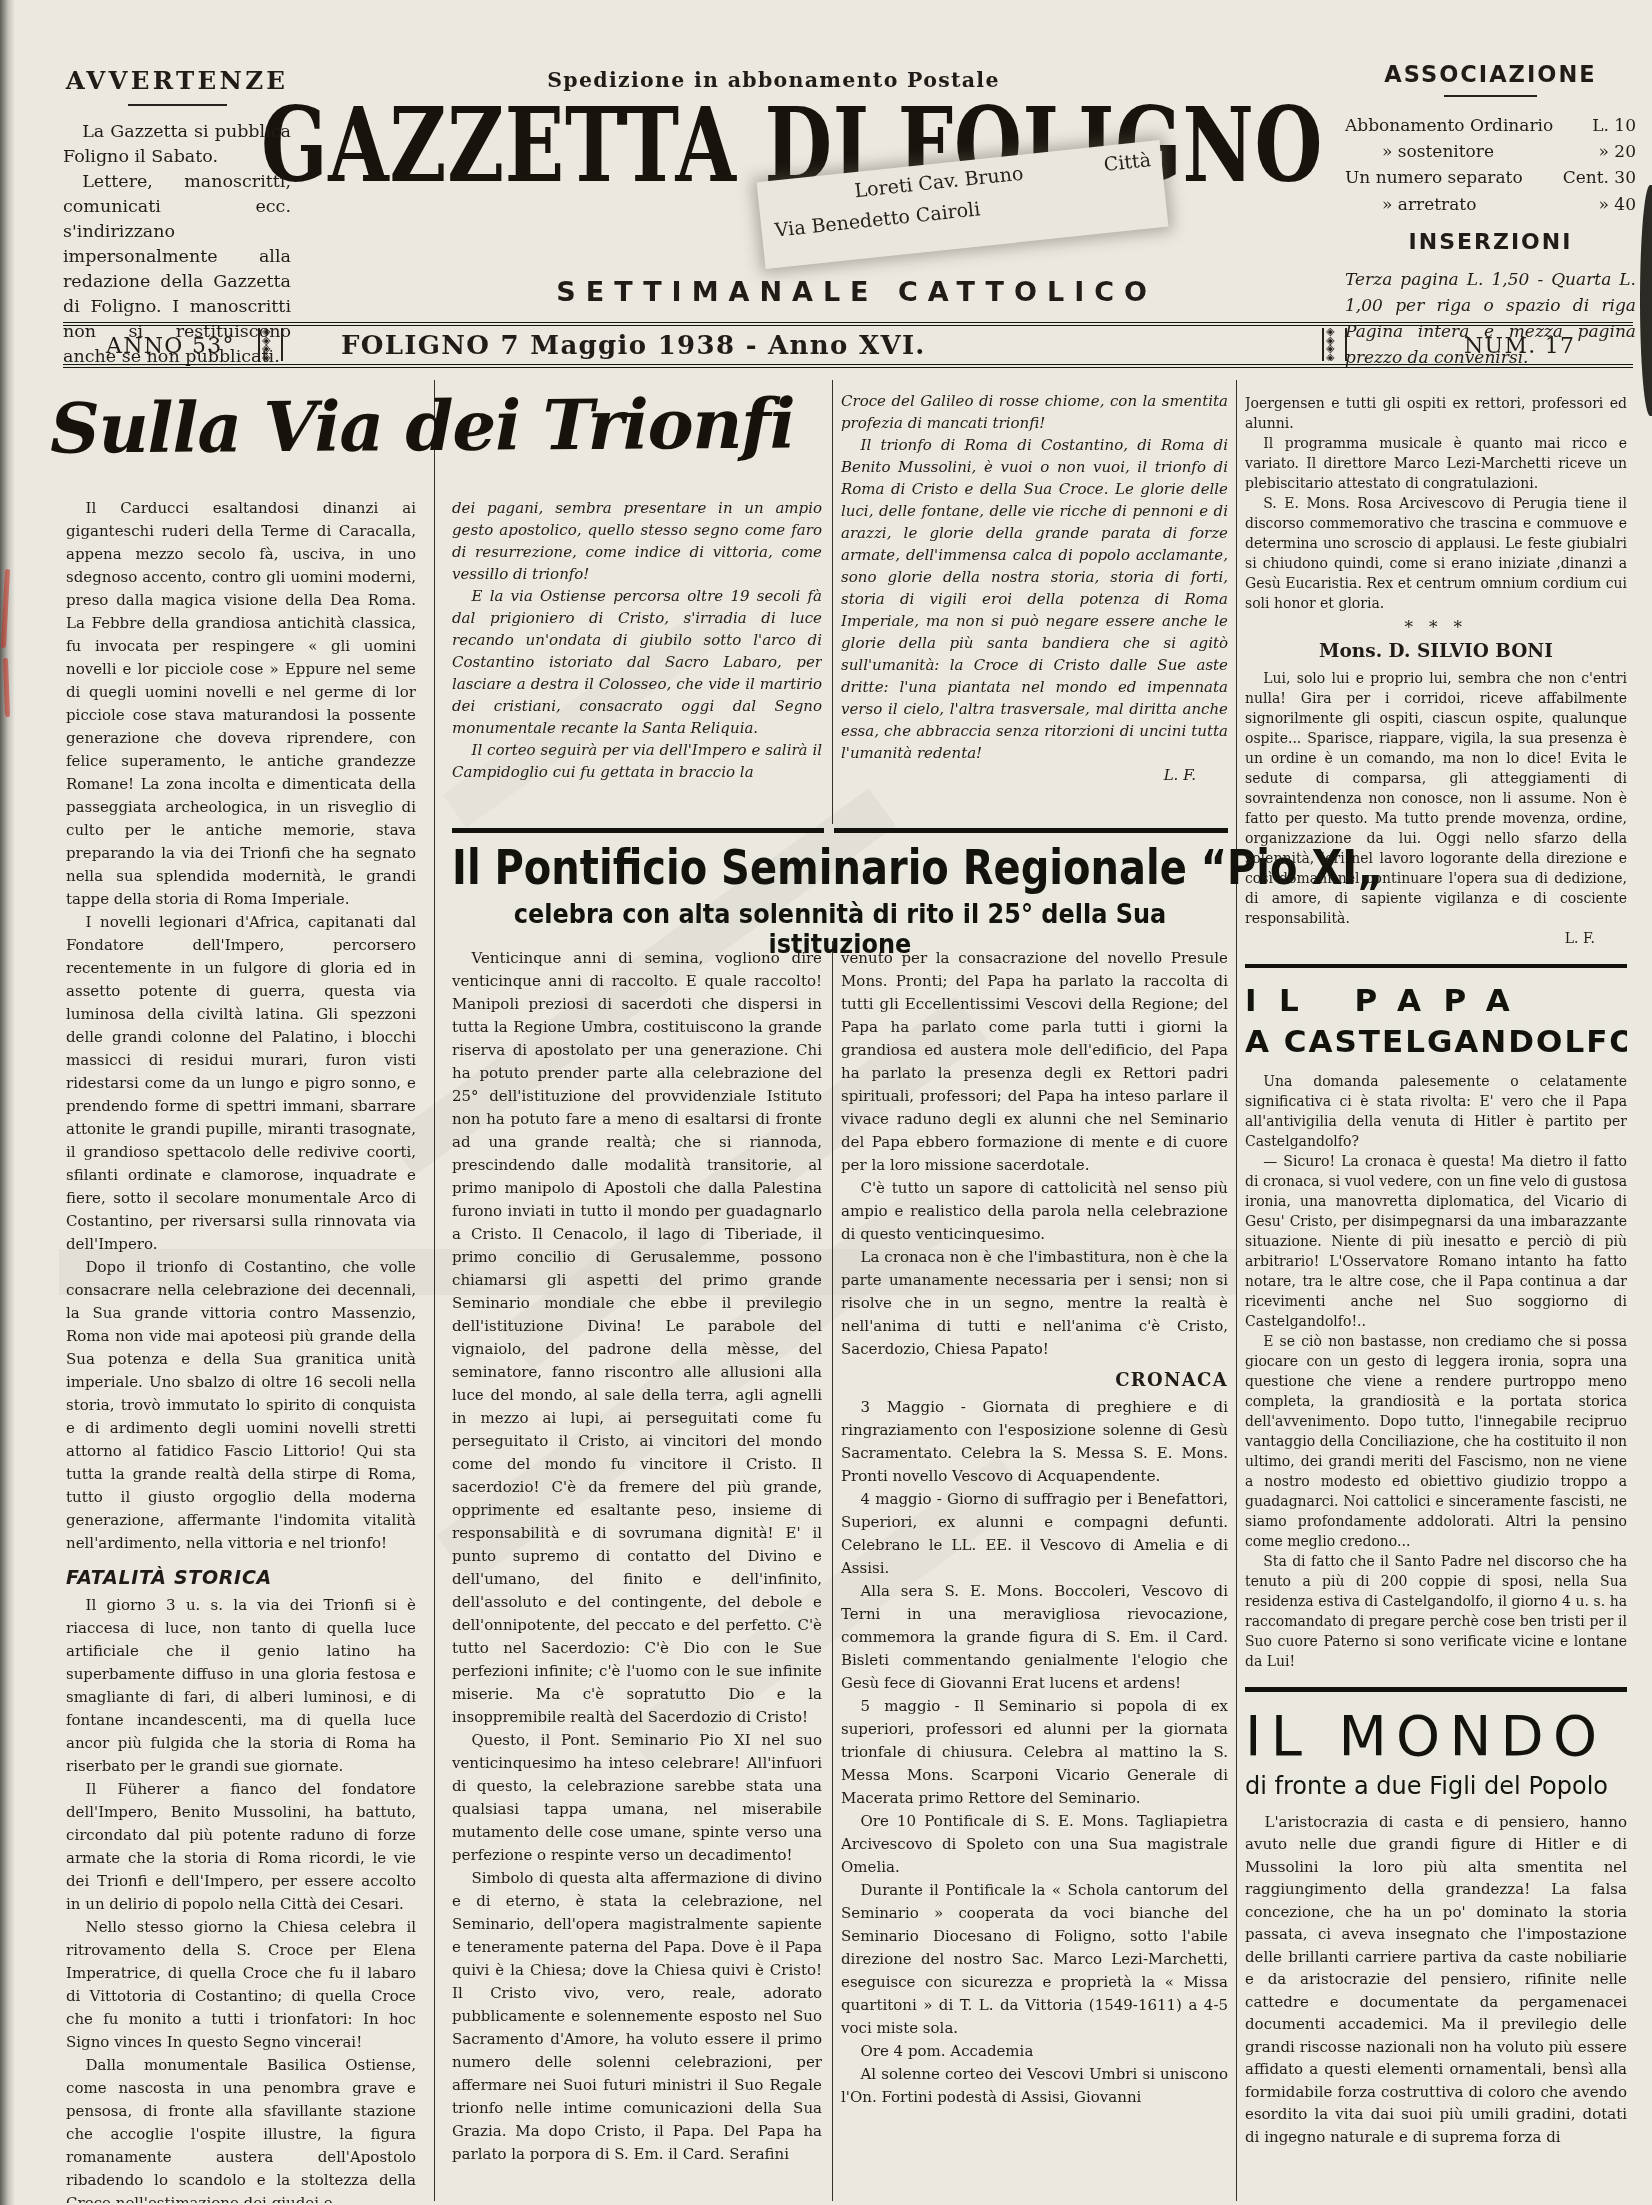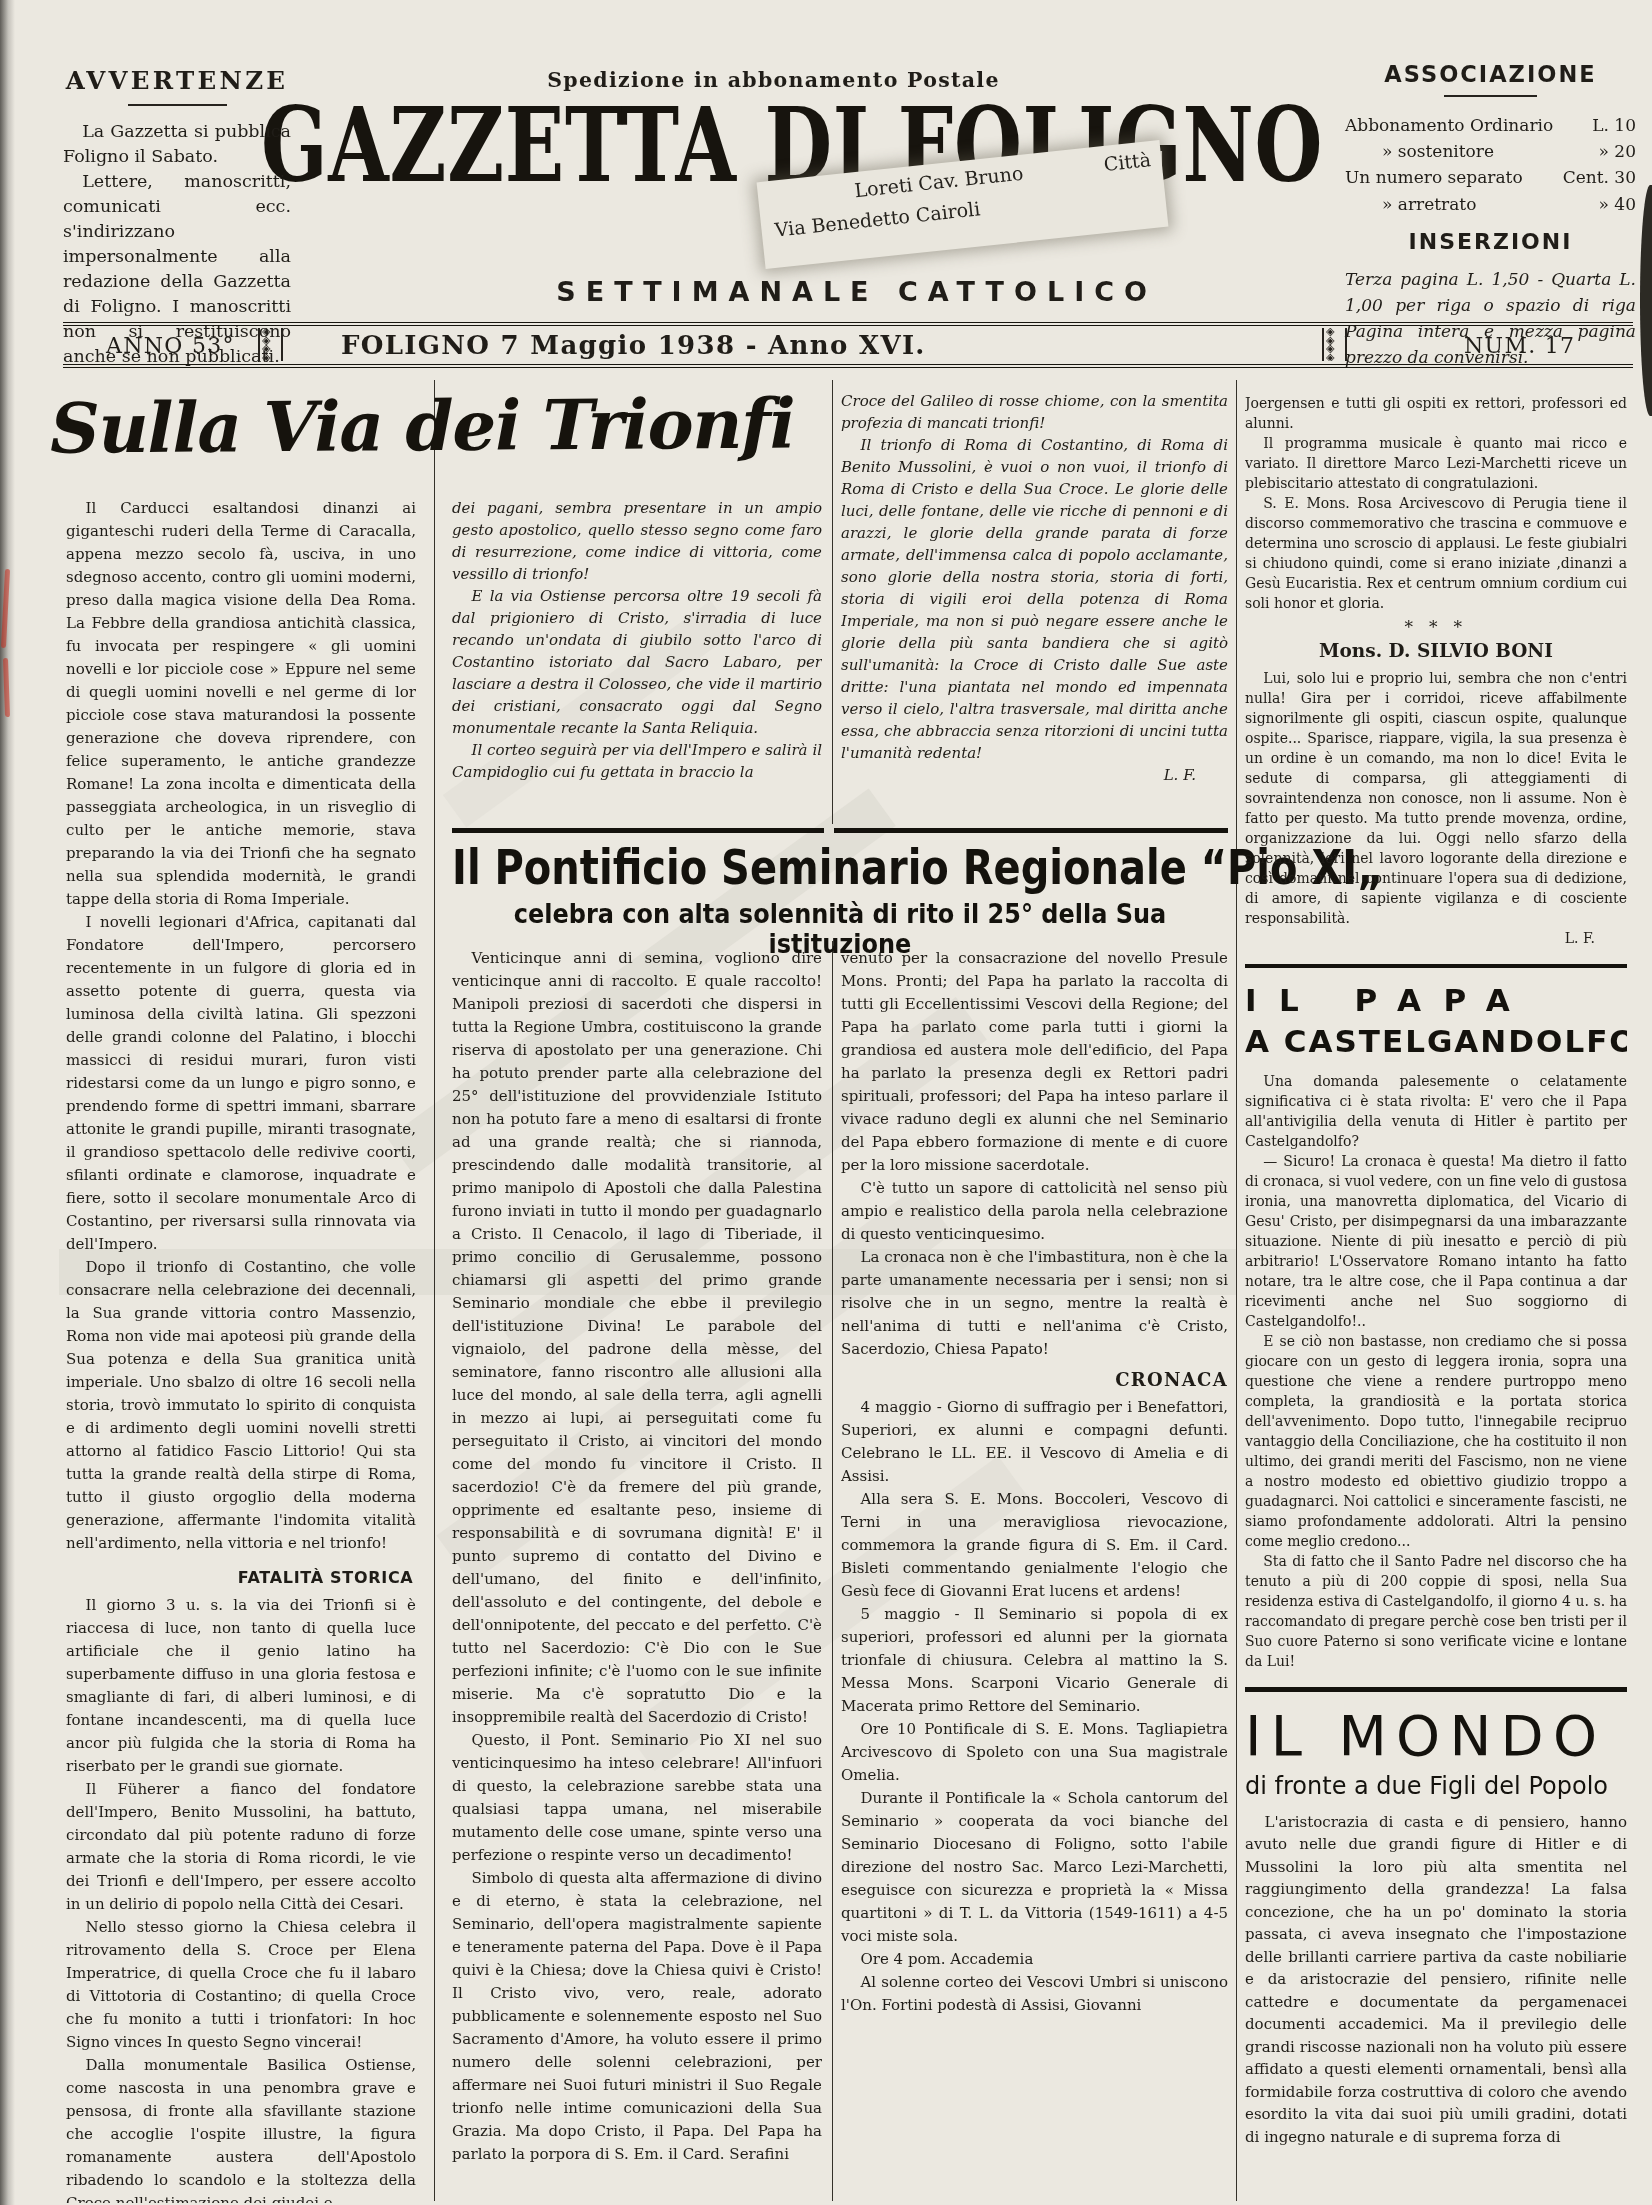--- a/index.html
+++ b/index.html
@@ -62,22 +62,22 @@
   
   .vrule{position:absolute;width:1.3px;background:#34312a;z-index:2;}
   .hrule{position:absolute;height:4.6px;background:#14120d;z-index:3;}
   
   .col{position:absolute;text-align:justify;color:#1f1c17;z-index:3;}
   .col p{margin:0;text-indent:1.3em;}
   .col p.noind{text-indent:0;}
   .script-head{position:absolute;left:50px;top:385px;width:777px;white-space:nowrap;
     font-style:italic;font-weight:bold;font-size:69px;letter-spacing:-1.3px;color:#16130d;
     transform:rotate(-0.4deg);z-index:3;}
-  .subhead-it{font-family:"DejaVu Sans",sans-serif;font-weight:bold;
-    font-size:16px;text-align:right;text-indent:0 !important;margin:10.6px 2.6px 5.3px 0 !important;letter-spacing:0.7px;}
+  .subhead-it{font-family:"DejaVu Sans",sans-serif;font-style:italic;font-weight:bold;
+    font-size:19px;text-indent:0 !important;margin:10.6px 2.6px 5.3px 0 !important;letter-spacing:0.7px;}
   .sign{text-align:right;padding-right:32px;text-indent:0 !important;}
   .sem-head{position:absolute;left:452px;top:840px;width:776px;text-align:center;z-index:3;
     font-family:"DejaVu Sans",sans-serif;color:#14120d;}
   .sem-head .h1{font-size:40px;font-weight:bold;white-space:nowrap;transform:scaleY(1.18);transform-origin:center top;}
   .sem-head .h2{font-size:24px;font-weight:bold;margin-top:14.5px;transform:scaleY(1.08);}
   .cronaca-t{text-align:right;font-weight:bold;font-size:18px;letter-spacing:1.3px;
     text-indent:0 !important;margin:6.6px 0 5.3px 0 !important;}
   .stars{text-align:center;text-indent:0 !important;font-size:17px;letter-spacing:5.3px;margin:4px 0 !important;}
   .boni-t{text-align:center;font-weight:bold;font-size:18.5px;text-indent:0 !important;margin:2.6px 0 6.6px 0 !important;}
   .flow-rule{height:4.6px;background:#14120d;margin:16px 0 12px;}
@@ -203,20 +203,21 @@
     <p>Venticinque anni di semina, vogliono dire venticinque anni di raccolto. E quale raccolto! Manipoli preziosi di sacerdoti che dispersi in tutta la Regione Umbra, costituiscono la grande riserva di apostolato per una generazione. Chi ha potuto prender parte alla celebrazione del 25° dell'istituzione del provvidenziale Istituto non ha potuto fare a meno di esaltarsi di fronte ad una grande realtà; che si riannoda, prescindendo dalle modalità transitorie, al primo manipolo di Apostoli che dalla Palestina furono inviati in tutto il mondo per guadagnarlo a Cristo. Il Cenacolo, il lago di Tiberiade, il primo concilio di Gerusalemme, possono chiamarsi gli aspetti del primo grande Seminario mondiale che ebbe il previlegio dell'istituzione Divina! Le parabole del vignaiolo, del padrone della mèsse, del seminatore, fanno riscontro alle allusioni alla luce del mondo, al sale della terra, agli agnelli in mezzo ai lupi, ai perseguitati come fu perseguitato il Cristo, ai vincitori del mondo come del mondo fu vincitore il Cristo. Il sacerdozio! C'è da fremere del più grande, opprimente ed esaltante peso, insieme di responsabilità e di sovrumana dignità! E' il punto supremo di contatto del Divino e dell'umano, del finito e dell'infinito, dell'assoluto e del contingente, del debole e dell'onnipotente, del peccato e del perfetto. C'è tutto nel Sacerdozio: C'è Dio con le Sue perfezioni infinite; c'è l'uomo con le sue infinite miserie. Ma c'è sopratutto Dio e la insoppremibile realtà del Sacerdozio di Cristo!</p>
     <p>Questo, il Pont. Seminario Pio XI nel suo venticinquesimo ha inteso celebrare! All'infuori di questo, la celebrazione sarebbe stata una qualsiasi tappa umana, nel miserabile mutamento delle cose umane, spinte verso una perfezione o respinte verso un decadimento!</p>
     <p>Simbolo di questa alta affermazione di divino e di eterno, è stata la celebrazione, nel Seminario, dell'opera magistralmente sapiente e teneramente paterna del Papa. Dove è il Papa quivi è la Chiesa; dove la Chiesa quivi è Cristo! Il Cristo vivo, vero, reale, adorato pubblicamente e solennemente esposto nel Suo Sacramento d'Amore, ha voluto essere il primo numero delle solenni celebrazioni, per affermare nei Suoi futuri ministri il Suo Regale trionfo nelle intime comunicazioni della Sua Grazia. Ma dopo Cristo, il Papa. Del Papa ha parlato la porpora di S. Em. il Card. Serafini</p>
   </div>
 
   <div class="col c-std" style="left:841px;top:947px;width:387px;height:1255px;overflow:hidden;">
     <p class="noind">venuto per la consacrazione del novello Presule Mons. Pronti; del Papa ha parlato la raccolta di tutti gli Eccellentissimi Vescovi della Regione; del Papa ha parlato come parla tutti i giorni la grandiosa ed austera mole dell'edificio, del Papa ha parlato la presenza degli ex Rettori padri spirituali, professori; del Papa ha inteso parlare il vivace raduno degli ex alunni che nel Seminario del Papa ebbero formazione di mente e di cuore per la loro missione sacerdotale.</p>
     <p>C'è tutto un sapore di cattolicità nel senso più ampio e realistico della parola nella celebrazione di questo venticinquesimo.</p>
     <p>La cronaca non è che l'imbastitura, non è che la parte umanamente necessaria per i sensi; non si risolve che in un segno, mentre la realtà è nell'anima di tutti e nell'anima c'è Cristo, Sacerdozio, Chiesa Papato!</p>
     <p class="cronaca-t">CRONACA</p>
+    <p>3 Maggio - Giornata di preghiere e di ringraziamento con l'esposizione solenne di Gesù Sacramentato. Celebra la S. Messa S. E. Mons. Pronti novello Vescovo di Acquapendente.</p>
     <p>4 maggio - Giorno di suffragio per i Benefattori, Superiori, ex alunni e compagni defunti. Celebrano le LL. EE. il Vescovo di Amelia e di Assisi.</p>
     <p>Alla sera S. E. Mons. Boccoleri, Vescovo di Terni in una meravigliosa rievocazione, commemora la grande figura di S. Em. il Card. Bisleti commentando genialmente l'elogio che Gesù fece di Giovanni Erat lucens et ardens!</p>
     <p>5 maggio - Il Seminario si popola di ex superiori, professori ed alunni per la giornata trionfale di chiusura. Celebra al mattino la S. Messa Mons. Scarponi Vicario Generale di Macerata primo Rettore del Seminario.</p>
     <p>Ore 10 Pontificale di S. E. Mons. Tagliapietra Arcivescovo di Spoleto con una Sua magistrale Omelia.</p>
     <p>Durante il Pontificale la « Schola cantorum del Seminario » cooperata da voci bianche del Seminario Diocesano di Foligno, sotto l'abile direzione del nostro Sac. Marco Lezi-Marchetti, eseguisce con sicurezza e proprietà la « Missa quartitoni » di T. L. da Vittoria (1549-1611) a 4-5 voci miste sola.</p>
     <p>Ore 4 pom. Accademia</p>
     <p>Al solenne corteo dei Vescovi Umbri si uniscono l'On. Fortini podestà di Assisi, Giovanni</p>
   </div>
 
   <div class="col" style="left:1245px;top:393px;width:382px;height:1810px;overflow:hidden;">

